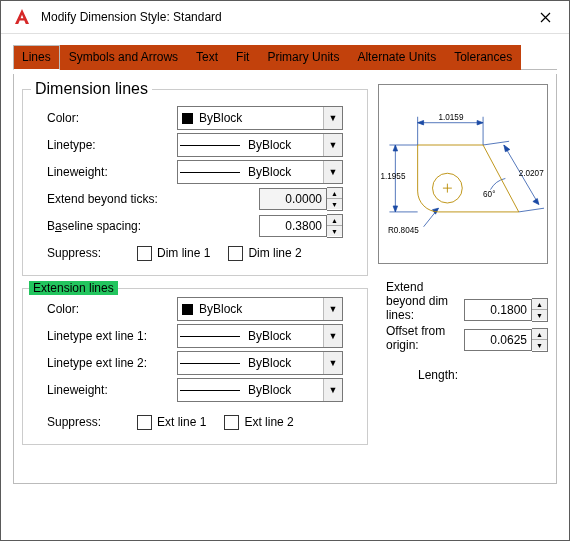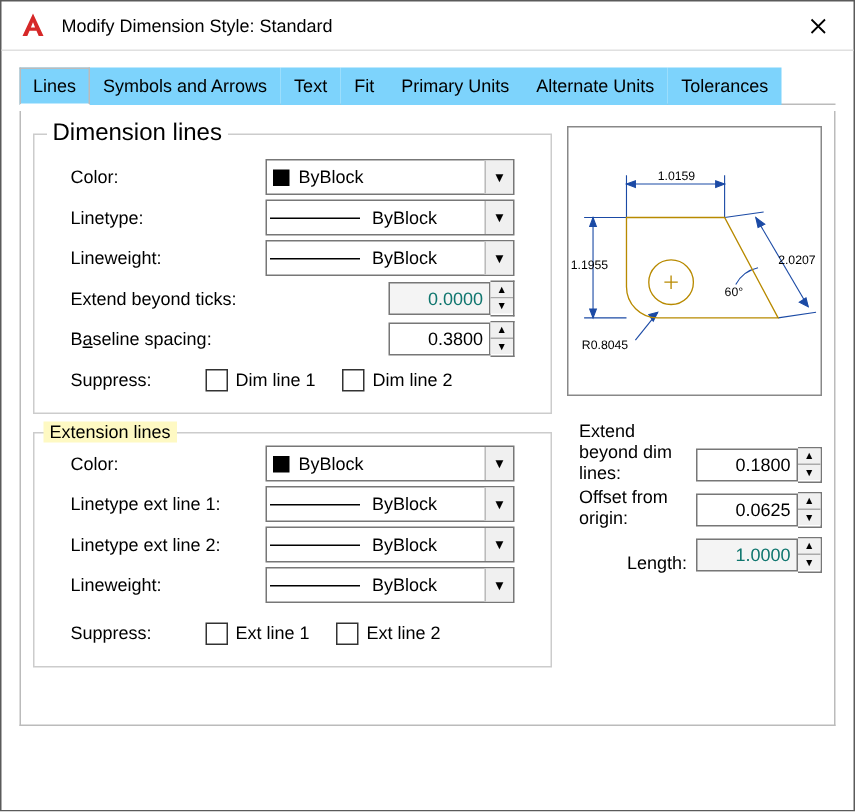--- a/index.html
+++ b/index.html
@@ -3,36 +3,36 @@
 <meta charset="utf-8">
 <style>
   html,body{margin:0;padding:0;font-family:"Segoe UI",Tahoma,sans-serif;font-size:12px;color:#000;background:#fff}
   .window{width:570px;height:541px;border:1px solid #5a5a5a;box-sizing:border-box;position:relative;background:#fff}
   .titlebar{height:32px;display:flex;align-items:center;border-bottom:1px solid #e0e0e0;padding:0 2px}
   .logo{width:26px;height:26px;margin:0 6px;display:flex;align-items:center;justify-content:center}
   .title{flex:1;font-size:12px}
   .close{width:44px;height:30px;display:flex;align-items:center;justify-content:center;font-family:Arial;font-size:14px}
   .body{padding:10px 12px 8px 12px}
   .tabs{display:flex;border-bottom:1px solid #bbb;margin-bottom:4px}
-  .tab{padding:4px 8px 5px 8px;border:1px solid transparent;border-bottom:none;position:relative;top:1px;background:#7dd3fc;cursor:default}
+  .tab{padding:4px 8px 5px 8px;border:1px solid transparent;border-bottom:none;position:relative;top:1px;background:#c2410c;cursor:default}
   .tab.active{border-color:#bbb;border-bottom:1px solid #fff}
   .panel{border:1px solid #bbb;border-top:none;padding:6px 8px 10px 8px;height:410px;box-sizing:border-box;position:relative}
   fieldset{border:1px solid #ccc;margin:0 0 6px 0;padding:6px 8px 8px 8px}
   legend{padding:0 4px;font-size:16px}
   .row{display:flex;align-items:center;height:26px;margin:1px 16px}
   .lab{width:130px}
   .lab .u{text-decoration:underline}
   .combo{flex:0 0 160px;height:22px;border:1px solid #777;background:#fff;display:flex;align-items:center;padding:0 2px;position:relative}
   .combo .swatch{width:11px;height:11px;background:#000;margin:0 6px 0 2px}
   .combo .line{flex:0 0 60px;height:0;border-top:1.5px solid #000;margin-right:8px}
   .combo .txt{flex:1}
   .combo .arrow{position:absolute;right:0;top:0;width:18px;height:100%;display:flex;align-items:center;justify-content:center;border-left:1px solid #bbb;background:#f0f0f0;font-size:9px}
   .spin{display:flex;align-items:center}
   .spin input{width:58px;height:20px;border:1px solid #777;text-align:right;padding:0 4px;font-family:inherit;font-size:12px;box-sizing:content-box}
-  .spin input[disabled]{background:#f4f4f4;color:#0f766e}
+  .spin input[disabled]{background:#f4f4f4;color:#000000}
   .spinbtns{display:flex;flex-direction:column;border:1px solid #777;border-left:none;height:22px}
   .spinbtns div{width:15px;height:10px;display:flex;align-items:center;justify-content:center;font-size:7px;background:#f0f0f0;border-bottom:1px solid #aaa}
   .spinbtns div:last-child{border-bottom:none}
   .chk{display:flex;align-items:center;margin-right:18px}
   .chk .box{width:13px;height:13px;border:1px solid #333;margin-right:5px;background:#fff}
   .upper{display:flex;gap:10px}
   .left-up{flex:0 0 292px}
   .preview{flex:1;border:1px solid #888;height:178px;margin-top:4px;background:#fff}
   .lower{display:flex;gap:18px}
   .left-lo{flex:0 0 300px}
@@ -186,21 +186,21 @@
             <text x="140" y="120">60°</text>
             <text x="12" y="168">R0.8045</text>
           </svg>
         </div>
       </div>
 
       <div class="lower">
         <div class="left-lo">
           <fieldset style="border:none;padding:0;margin:0">
             <div style="border:1px solid #ccc;padding:6px 8px 8px 8px;position:relative;margin-top:6px">
-              <div style="position:absolute;top:-8px;left:6px;background:#fef9c3;padding:0 4px">Extension lines</div>
+              <div style="position:absolute;top:-8px;left:6px;background:#22c55e;padding:0 4px">Extension lines</div>
 
               <div class="row">
                 <div class="lab">Color:</div>
                 <div class="combo">
                   <div class="swatch"></div>
                   <div class="txt">ByBlock</div>
                   <div class="arrow">▼</div>
                 </div>
               </div>
 
@@ -262,27 +262,20 @@
             <div class="spin">
               <input value="0.0625" style="">
               <div class="spinbtns">
                   <div>▲</div>
                   <div>▼</div>
                 </div>
             </div>
           </div>
           <div class="rrow">
             <div class="rlab" style="padding-left:32px">Length:</div>
-            <div class="spin">
-              <input disabled="" value="1.0000" style="">
-              <div class="spinbtns">
-                  <div>▲</div>
-                  <div>▼</div>
-                </div>
-            </div>
           </div>
         </div>
       </div>
 
     </div>
   </div>
 
 </div>
 
 </body></html>

